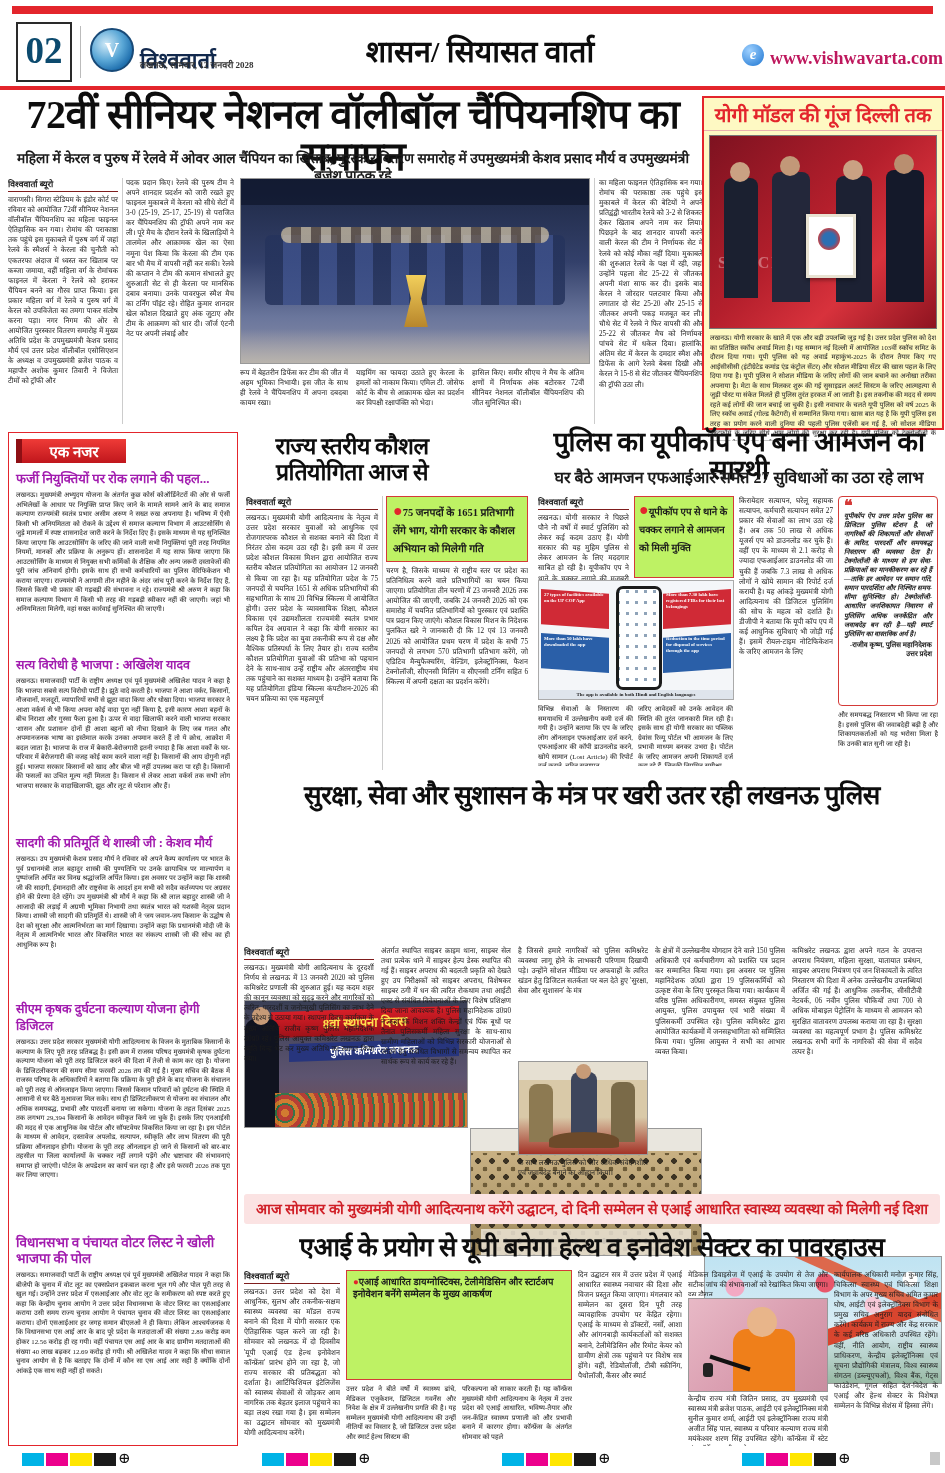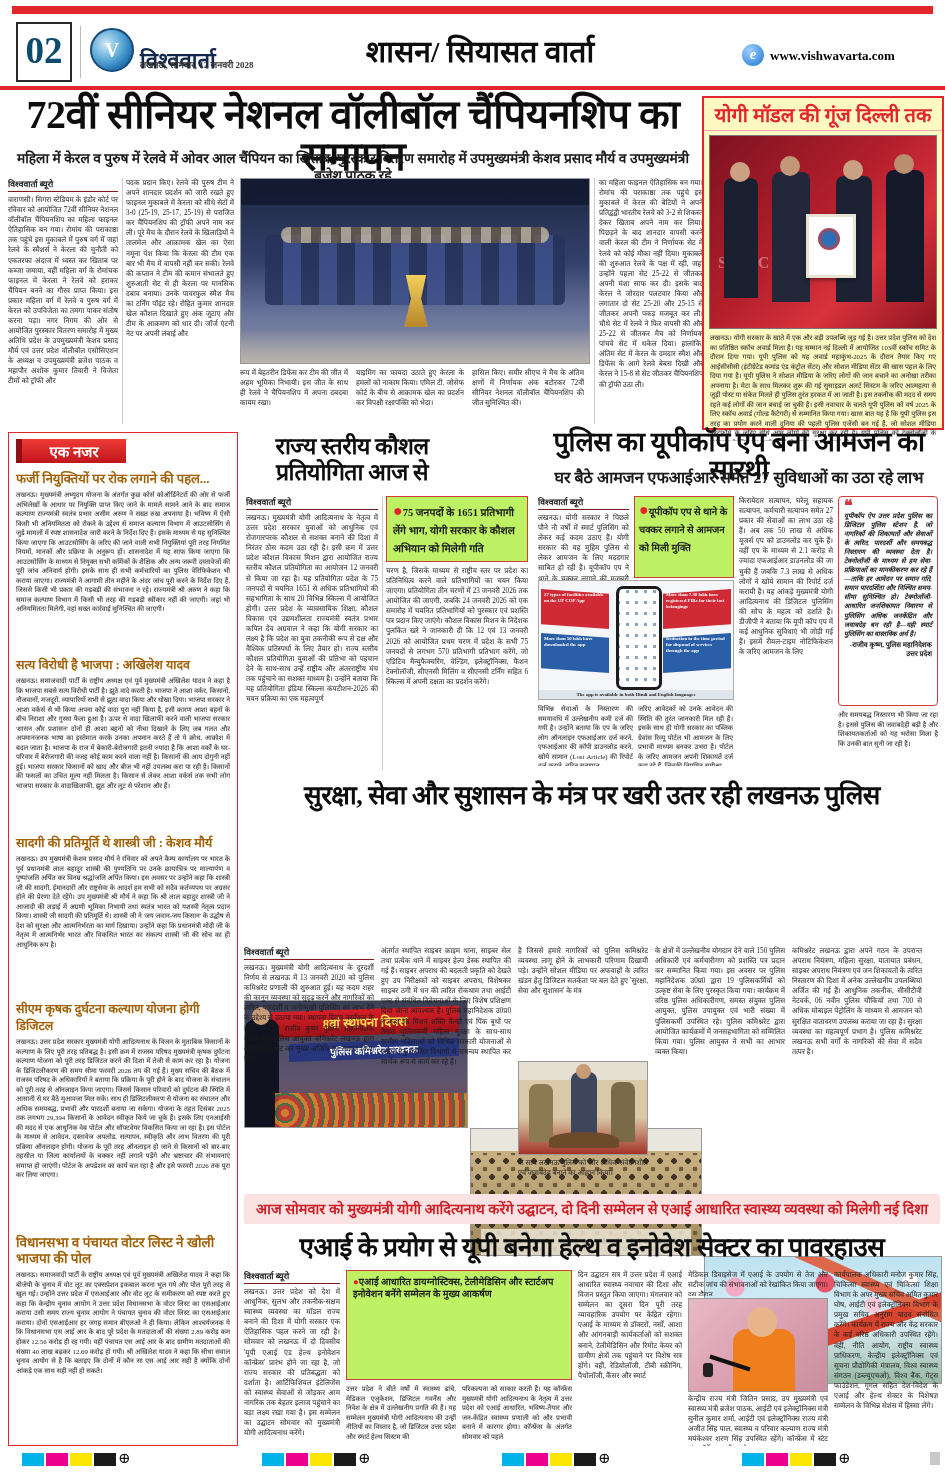--- a/index.html
+++ b/index.html
@@ -8,37 +8,37 @@
   .abs{position:absolute;}
   .coltxt{font-size:7.2px;line-height:1.4;text-align:justify;overflow:hidden;}
   .byline{font-weight:bold;font-size:8.6px;border-bottom:1px solid #7f1d1d;display:block;margin-bottom:3px;padding-bottom:1px;}
   .headline{font-weight:bold;color:#0d0d0d;letter-spacing:-0.5px;}
   .redbox{border:1.6px solid #d43a38;background:#bef264;}
   .dot{color:#e3252c;font-weight:bold;}
   .photo{overflow:hidden;position:relative;border:1px solid #999;}
   .vline{width:1px;background:#bbb;}
   .cellbar{width:22px;height:13px;display:inline-block;margin-right:2px;}
   .regmark{font-size:15px;line-height:13px;color:#111;display:inline-block;vertical-align:top;}
-  .itemhead{font-weight:bold;font-size:12.5px;margin:6px 0 3px 0;color:#a16207;}
+  .itemhead{font-weight:bold;font-size:12.5px;margin:6px 0 3px 0;color:#a21caf;}
   .small{font-size:6.8px;}
 </style>
 </head>
 <body>
 
 <div id="page">
 
   <div class="abs" style="left:12px;top:6px;width:921px;height:8px;background:#e3252c;"></div>
   <div class="abs" style="left:16px;top:22px;width:52px;height:56px;border:2.5px solid #2a2a2a;font-size:37px;font-weight:bold;text-align:center;line-height:54px;color:#0c4a6e;">02</div>
   <div class="abs vline" style="left:80px;top:26px;height:52px;"></div>
   <div class="abs" style="left:90px;top:28px;width:40px;height:40px;border-radius:50%;background:radial-gradient(circle at 35% 35%, #cfe9f7 0%, #5aa7d6 45%, #1f6fae 75%, #2e8f4e 100%);border:2px solid #184a78;color:#fff;font-weight:bold;font-size:20px;text-align:center;line-height:40px;">V</div>
   <div class="abs" style="left:140px;top:44px;font-size:22px;font-weight:bold;color:#12294d;">विश्ववार्ता</div>
   <div class="abs" style="left:140px;top:58px;font-size:9px;font-weight:bold;color:#333;">लखनऊ, सोमवार, 12 जनवरी 2028</div>
   <div class="abs" style="left:280px;top:30px;width:400px;text-align:center;font-size:30px;font-weight:bold;color:#0c0c0c;">शासन/ सियासत वार्ता</div>
   <div class="abs" style="left:742px;top:44px;width:22px;height:22px;border-radius:50%;background:radial-gradient(circle at 35% 30%, #9fd1ff, #1b74d1);color:#fff;font-weight:bold;font-style:italic;font-size:15px;text-align:center;line-height:21px;">e</div>
-  <a style="position:absolute;left:770px;top:48px;font-size:13px;font-weight:bold;color:#000000;text-decoration:none;">www.vishwavarta.com</a>
+  <a style="position:absolute;left:770px;top:48px;font-size:18px;font-weight:bold;color:#be185d;text-decoration:none;">www.vishwavarta.com</a>
   <div class="abs" style="left:0;top:86px;width:945px;height:4px;background:#e3252c;"></div>
 
   <div class="abs headline" style="left:8px;top:94px;width:690px;font-size:40px;line-height:1.05;text-align:center;">72वीं सीनियर नेशनल वॉलीबॉल चैंपियनशिप का समापन</div>
   <div class="abs" style="left:8px;top:150px;width:690px;font-size:13.8px;font-weight:bold;text-align:center;line-height:1.25;">महिला में केरल व पुरुष में रेलवे में ओवर आल चैंपियन का खिताब, पुरस्कार वितरण समारोह में उपमुख्यमंत्री केशव प्रसाद मौर्य व उपमुख्यमंत्री ब्रजेश पाठक रहे</div>
 
   <div class="abs coltxt" style="left:8px;top:178px;width:110px;height:246px;border-right:1px solid #ccc;padding-right:4px;">
     <span class="byline">विश्ववार्ता ब्यूरो</span>
     <span>वाराणसी। सिगरा स्टेडियम के इंडोर कोर्ट पर रविवार को आयोजित 72वीं सीनियर नेशनल वॉलीबॉल चैंपियनशिप का महिला फाइनल ऐतिहासिक बन गया। रोमांच की पराकाष्ठा तक पहुंचे इस मुकाबले में पुरुष वर्ग में जहां रेलवे के स्मैशर्स ने केरला की चुनौती को एकतरफा अंदाज में ध्वस्त कर खिताब पर कब्जा जमाया, वहीं महिला वर्ग के रोमांचक फाइनल में केरला ने रेलवे को हराकर चैंपियन बनने का गौरव प्राप्त किया। इस प्रकार महिला वर्ग में रेलवे व पुरुष वर्ग में केरल को उपविजेता का तमगा पाकर संतोष करना पड़ा। नगर निगम की ओर से आयोजित पुरस्कार वितरण समारोह में मुख्य अतिथि प्रदेश के उपमुख्यमंत्री केशव प्रसाद मौर्य एवं उत्तर प्रदेश वॉलीबॉल एसोसिएशन के अध्यक्ष व उपमुख्यमंत्री ब्रजेश पाठक व महापौर अशोक कुमार तिवारी ने विजेता टीमों को ट्रॉफी और</span>
   </div>
   <div class="abs coltxt" style="left:126px;top:178px;width:108px;height:246px;">पदक प्रदान किए। रेलवे की पुरुष टीम ने अपने शानदार प्रदर्शन को जारी रखते हुए फाइनल मुकाबले में केरला को सीधे सेटों में 3-0 (25-19, 25-17, 25-19) से पराजित कर चैंपियनशिप की ट्रॉफी अपने नाम कर ली। पूरे मैच के दौरान रेलवे के खिलाड़ियों ने तालमेल और आक्रामक खेल का ऐसा नमूना पेश किया कि केरला की टीम एक बार भी मैच में वापसी नहीं कर सकी। रेलवे की कप्तान ने टीम की कमान संभालते हुए शुरुआती सेट से ही केरला पर मानसिक दबाव बनाया। उनके पावरफुल स्मैश मैच का टर्निंग पॉइंट रहे। रोहित कुमार शानदार खेल कौशल दिखाते हुए अंक जुटाए और टीम के आक्रमण को धार दी। जॉर्ज एंटनी नेट पर अपनी लंबाई और</div>

